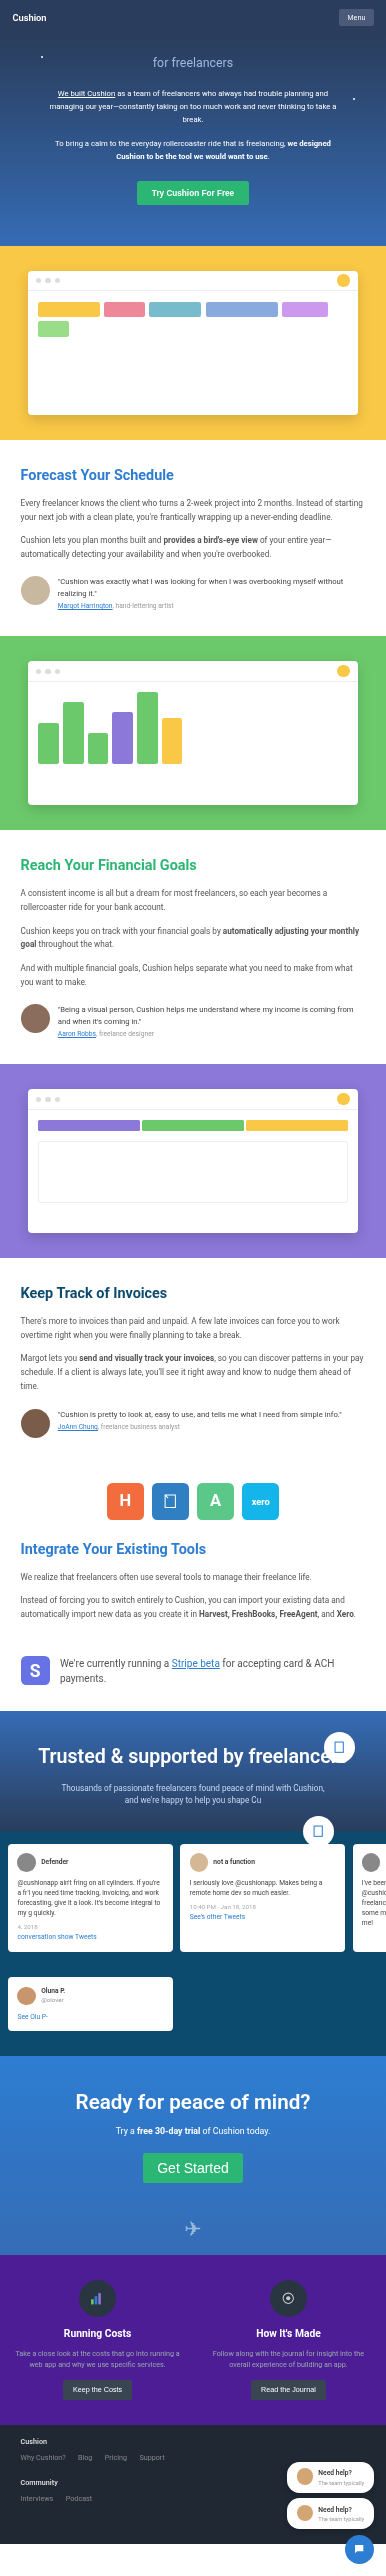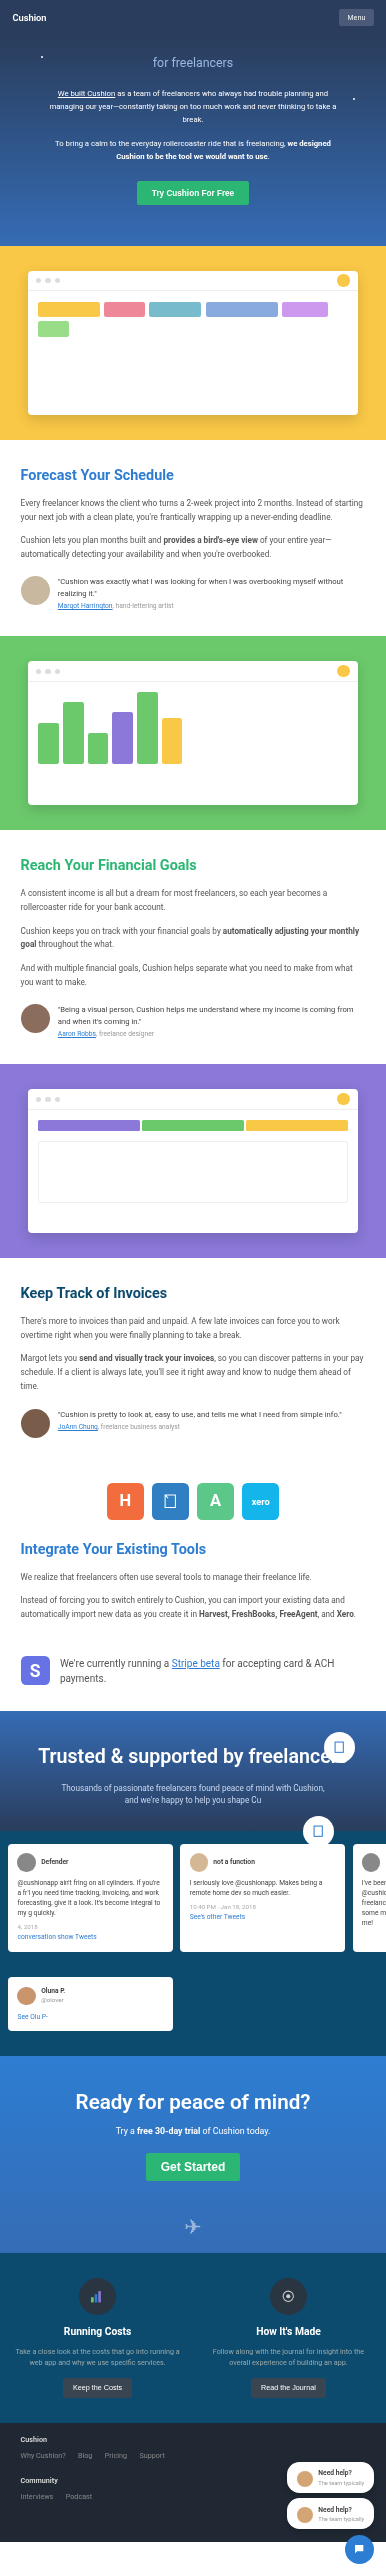--- a/index.html
+++ b/index.html
@@ -53,35 +53,35 @@
 .tweet-head{display:flex;gap:5.2px;align-items:center;margin-bottom:6.2px}
 .tweet-av{width:18.5px;height:18.5px;border-radius:50%;background:#888}
 .tweet-name{font-weight:600}
 .tweet-handle{color:#999;font-size:6.2px}
 .tweet-body{color:#444;line-height:1.5;margin-bottom:5.2px}
 .tweet-link{color:#2d7dd2}
 .tweet-date{color:#aaa;font-size:6.2px}
 .ready{background:linear-gradient(180deg,#2d7dd2 0%,#356cb5 100%);color:#fff;text-align:center;padding:31px 12.4px 72px;position:relative}
 .ready h2{font-size:20.6px;font-weight:600;margin-bottom:7.2px}
 .ready p{font-size:8.8px;margin-bottom:14.4px}
-.ready .cta{background:#2bb673;color:#fff;border:none;padding:7.2px 14.4px;border-radius:2.6px;font-size:12px;font-weight:700;cursor:pointer}
+.ready .cta{background:#2bb673;color:#fff;border:none;padding:7.2px 14.4px;border-radius:2.6px;font-size:14px;font-weight:400;cursor:pointer}
 .plane{position:absolute;bottom:10.3px;left:50%;transform:translateX(-50%);font-size:20.6px;color:rgba(255,255,255,.5)}
-.footer-feat{background:#0c4a6e;color:#ccc;padding:25px 12.4px}
+.footer-feat{background:#4c1d95;color:#ccc;padding:25px 12.4px}
 .feat-row{display:flex;gap:20.6px;text-align:center}
 .feat{flex:1}
 .feat-icon{width:37px;height:37px;border-radius:50%;background:#2a3542;margin:0 auto 9.3px;display:flex;align-items:center;justify-content:center}
 .feat h3{color:#fff;font-size:10.3px;margin-bottom:6.2px}
 .feat p{font-size:7.2px;color:#9aa;margin-bottom:9.3px;line-height:1.6}
 .feat-btn{background:#3a4552;color:#fff;border:none;padding:5.2px 10.3px;border-radius:2.1px;font-size:7.2px;cursor:pointer}
 .footer-links{background:#1f2833;color:#9aa;padding:12.4px 20.6px 25px;font-size:7.2px}
 .fl-group{margin-bottom:14.4px}
 .fl-title{color:#ddd;font-weight:600;margin-bottom:5.2px}
 .fl-items span{margin-right:12.4px;color:#888;cursor:pointer}
 .chat-bubble{position:fixed;bottom:12.4px;right:12.4px;display:flex;flex-direction:column;gap:5.2px;align-items:flex-end}
-.chat-msg{background:#fff;border-radius:12.4px;padding:6.2px 9.3px;font-size:6.7px;box-shadow:0 2.1px 6.2px rgba(0,0,0,.2);display:flex;gap:5.2px;align-items:flex-end}
+.chat-msg{background:#fff;border-radius:12.4px;padding:6.2px 9.3px;font-size:6.7px;box-shadow:0 2.1px 6.2px rgba(0,0,0,.2);display:flex;gap:5.2px;align-items:flex-start}
 .chat-av{width:16.5px;height:16.5px;border-radius:50%;background:#d4a574}
 .chat-btn{width:29px;height:29px;border-radius:50%;background:#2d7dd2;display:flex;align-items:center;justify-content:center;cursor:pointer}
 </style>
 </head>
 <body>
 
 <div class="topbar">
   <div class="logo">Cushion</div>
   <button class="menu-btn">Menu</button>
 </div>

